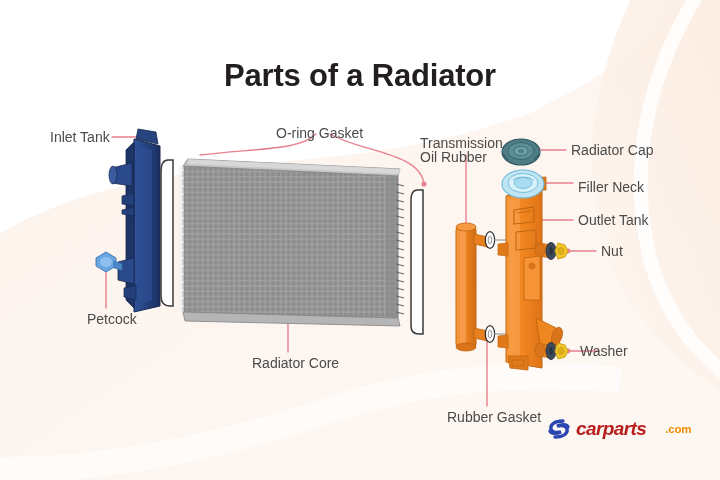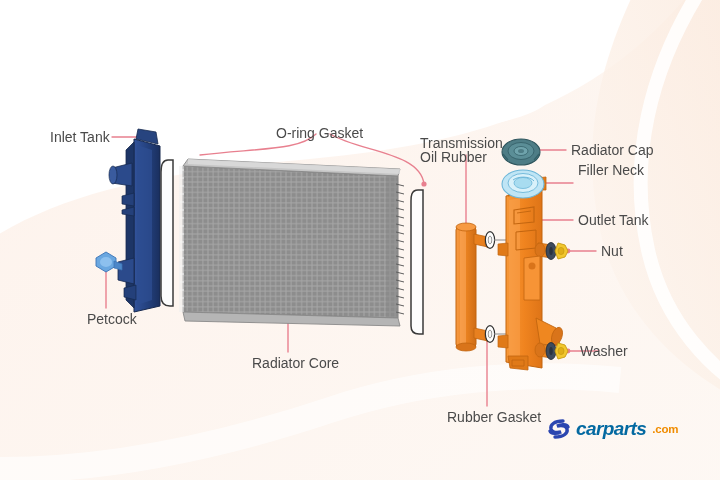--- a/index.html
+++ b/index.html
@@ -28,25 +28,25 @@
     z-index:7;
   }
   .lbl.two{white-space:normal;text-align:center;line-height:13.5px;}
   .logo{
     position:absolute;left:547px;top:418px;
     display:flex;align-items:center;gap:5px;
     z-index:8;
   }
   .logo-text{
     font-size:19px;font-weight:bold;font-style:italic;
-    color:#0369a1;letter-spacing:-0.6px;
+    color:#b91c1c;letter-spacing:-0.6px;
   }
   .logo-com{
     font-size:11.5px;font-weight:bold;color:#f08c00;
-    letter-spacing:-0.2px;margin-left:1px;
+    letter-spacing:-0.2px;margin-left:14px;
   }
   svg{display:block;}
 </style>
 </head>
 <body>
 
 <div id="stage">
 
   <svg class="bg-layer" width="720" height="480" viewBox="0 0 720 480">
     <defs>
@@ -264,33 +264,34 @@
     </g>
 
     <g>
       <ellipse cx="551" cy="351" rx="5" ry="8.5" fill="#3d4a5c" stroke="#242c38" stroke-width="0.9"></ellipse>
       <ellipse cx="551" cy="351" rx="1.8" ry="4" fill="#2a3340"></ellipse>
       <path d="M 558 343 L 565 345 L 568 351 L 565 357 L 558 359 L 555 351 Z" fill="#f2c72e" stroke="#c79b10" stroke-width="0.9"></path>
       <ellipse cx="561" cy="351" rx="3" ry="3.6" fill="#e0ae18" stroke="#c79b10" stroke-width="0.7"></ellipse>
     </g>
   </svg>
 
+  <div class="title">Parts of a Radiator</div>
 
   <div class="lbl" style="left:50px;top:131px;">Inlet Tank</div>
   <div class="lbl" style="left:87px;top:313px;text-align:center;">Petcock</div>
   <div class="lbl" style="left:276px;top:127px;">O-ring Gasket</div>
   <div class="lbl" style="left:252px;top:357px;text-align:center;">Radiator Core</div>
 
   <div class="lbl two" style="left:420px;top:137px;width:92px;text-align:left;">
     <span>Transmission</span><br>
     <span>Oil Rubber</span>
   </div>
 
   <div class="lbl" style="left:571px;top:144px;">Radiator Cap</div>
-  <div class="lbl" style="left:578px;top:164px;">Filler Neck</div>
+  <div class="lbl" style="left:578px;top:181px;">Filler Neck</div>
   <div class="lbl" style="left:578px;top:214px;">Outlet Tank</div>
   <div class="lbl" style="left:601px;top:245px;">Nut</div>
   <div class="lbl" style="left:580px;top:345px;">Washer</div>
   <div class="lbl" style="left:447px;top:411px;text-align:center;">Rubber Gasket</div>
 
   <div class="logo">
     <svg width="24" height="22" viewBox="0 0 24 22">
       <path d="M 16 3 C 7 3 3 7 4 11 C 5 14 9 15 14 14 C 10 16 4 16 3 13" fill="none" stroke="#2b46b0" stroke-width="3.4" stroke-linecap="round"></path>
       <path d="M 8 19 C 17 19 21 15 20 11 C 19 8 15 7 10 8 C 14 6 20 6 21 9" fill="none" stroke="#2b46b0" stroke-width="3.4" stroke-linecap="round"></path>
     </svg>

